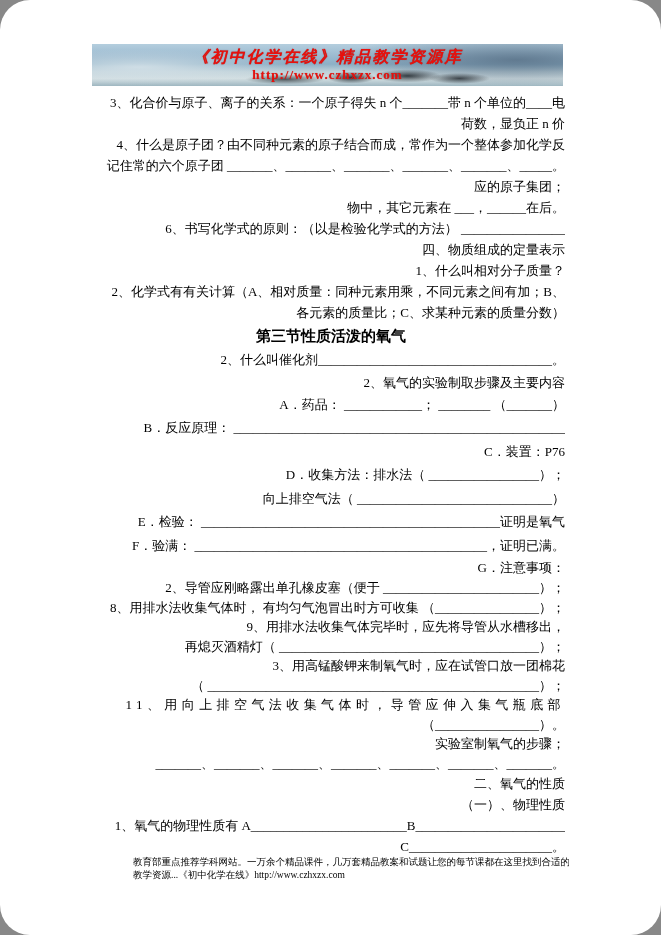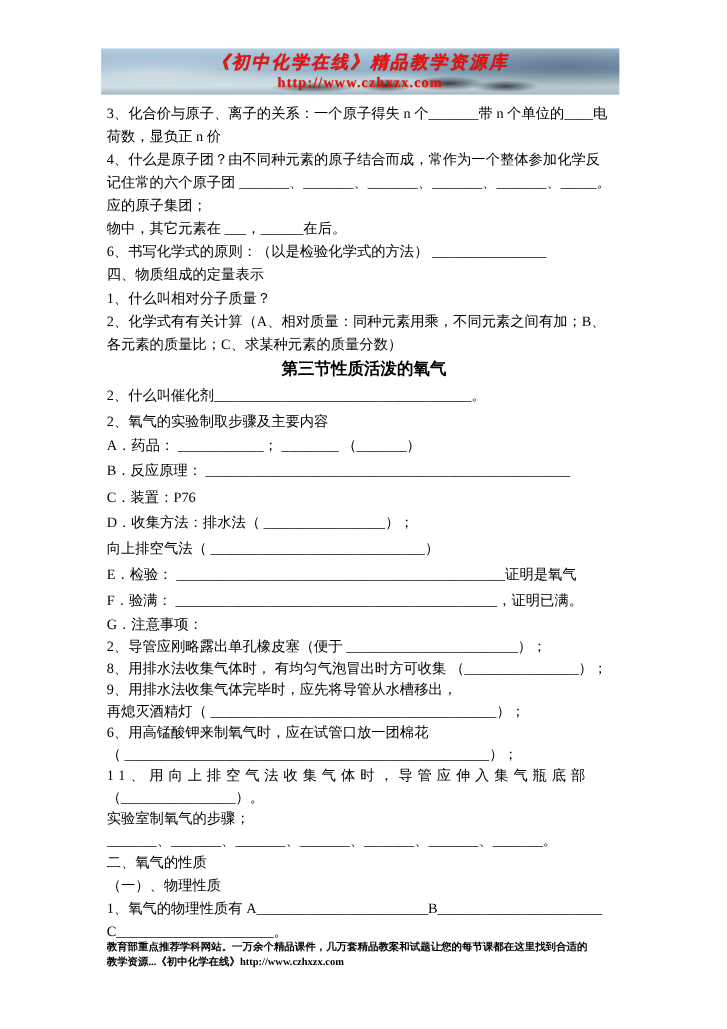--- a/index.html
+++ b/index.html
@@ -4,20 +4,21 @@
 <style>
   html,body{margin:0;padding:0;background:#888;}
   .page{
     position:relative;
     width:661px;height:935px;
     background:#ffffff;
     margin:0 auto;
     overflow:hidden;
     font-family:"Liberation Serif","DejaVu Serif",serif;
     color:#000;
+    border-radius:30px;
   }
   
   .banner{
     position:absolute;left:92px;top:44px;width:471px;height:42px;
     overflow:hidden;
     background:
       radial-gradient(ellipse 8% 22% at 55% 80%, rgba(18,24,30,.85), rgba(18,24,30,0) 65%),
       radial-gradient(ellipse 11% 24% at 67% 76%, rgba(18,24,30,.8), rgba(18,24,30,0) 65%),
       radial-gradient(ellipse 13% 18% at 41% 84%, rgba(25,32,38,.7), rgba(25,32,38,0) 65%),
       radial-gradient(ellipse 10% 20% at 78% 82%, rgba(18,24,30,.75), rgba(18,24,30,0) 65%),
@@ -43,35 +44,36 @@
   }
   
   .doc-body{
     position:absolute;left:97px;top:92px;width:468px;
   }
   .line{
     white-space:pre;
     font-size:13px;
     line-height:21px;
     overflow:hidden;
+    text-align:right;
   }
   .line.roomy{line-height:23.5px;}
   .line.tight{line-height:19.5px;}
   .line.heading{
     text-align:center;font-weight:bold;font-size:15px;line-height:25px;
     font-family:"Liberation Sans","DejaVu Sans",sans-serif;
   }
   .line.spread{letter-spacing:0.34em;}
   
   .doc-footer{
     position:absolute;left:97px;top:856px;width:472px;
   }
   .footer-line{
-    font-size:9.5px;font-weight:bold;line-height:13px;
-    white-space:nowrap;overflow:hidden;
+    font-size:9.5px;font-weight:normal;line-height:13px;
+    white-space:nowrap;overflow:hidden;margin-left:36px;
   }
 </style>
 </head>
 <body>
 
 <div class="page">
 
   <div class="banner">
     <div class="banner-title" style="color: rgb(232, 16, 12);">《初中化学在线》精品教学资源库</div>
     <div class="banner-url" style="color: rgb(232, 16, 12);">http://www.czhxzx.com</div>
@@ -97,21 +99,21 @@
       <div class="line roomy">C．装置：P76</div>
       <div class="line roomy">D．收集方法：排水法（ _________________）；</div>
       <div class="line roomy">向上排空气法（ ______________________________）</div>
       <div class="line roomy">E．检验： ______________________________________________证明是氧气</div>
       <div class="line roomy">F．验满： _____________________________________________，证明已满。</div>
       <div class="line normal">G．注意事项：</div>
       <div class="line tight">2、导管应刚略露出单孔橡皮塞（便于 ________________________）；</div>
       <div class="line tight">8、用排水法收集气体时， 有均匀气泡冒出时方可收集 （________________）；</div>
       <div class="line tight">9、用排水法收集气体完毕时，应先将导管从水槽移出，</div>
       <div class="line tight">再熄灭酒精灯（ ________________________________________）；</div>
-      <div class="line tight">6、用高锰酸钾来制氧气时，应在试管口放一团棉花</div>
+      <div class="line tight">3、用高锰酸钾来制氧气时，应在试管口放一团棉花</div>
       <div class="line tight">（ ___________________________________________________）；</div>
       <div class="line spread tight">11、用向上排空气法收集气体时，导管应伸入集气瓶底部</div>
       <div class="line tight">（________________）。</div>
       <div class="line tight">实验室制氧气的步骤；</div>
       <div class="line tight">_______、_______、_______、_______、_______、_______、_______。</div>
       <div class="line normal">二、氧气的性质</div>
       <div class="line normal">（一）、物理性质</div>
       <div class="line normal">1、氧气的物理性质有 A________________________B_______________________</div>
       <div class="line normal">C______________________。</div>
     </div>

